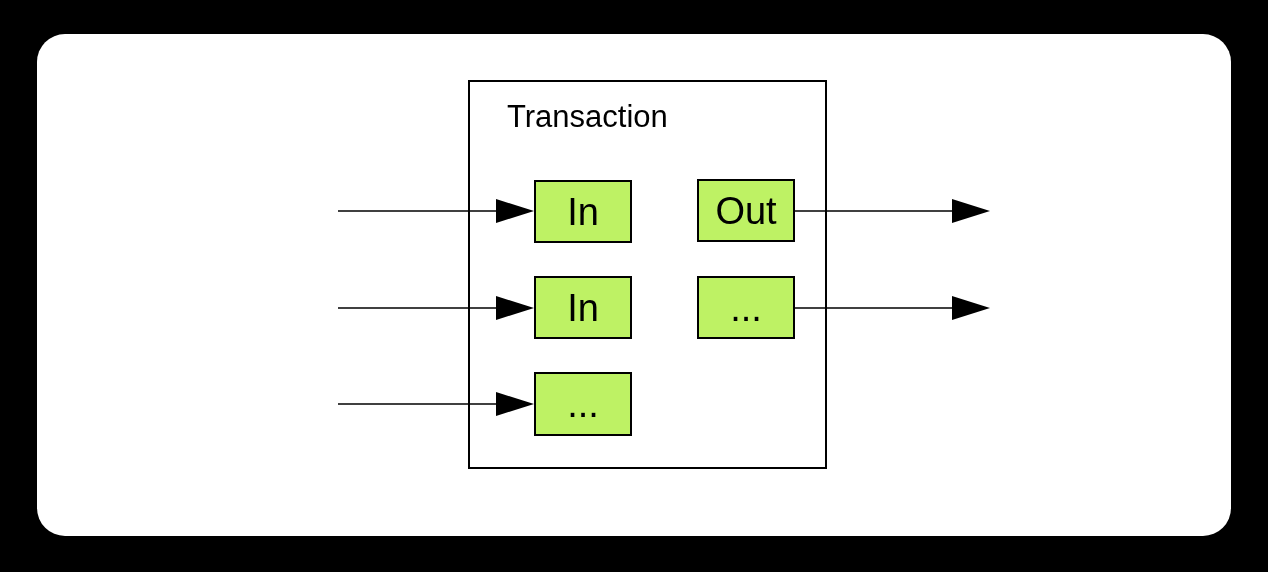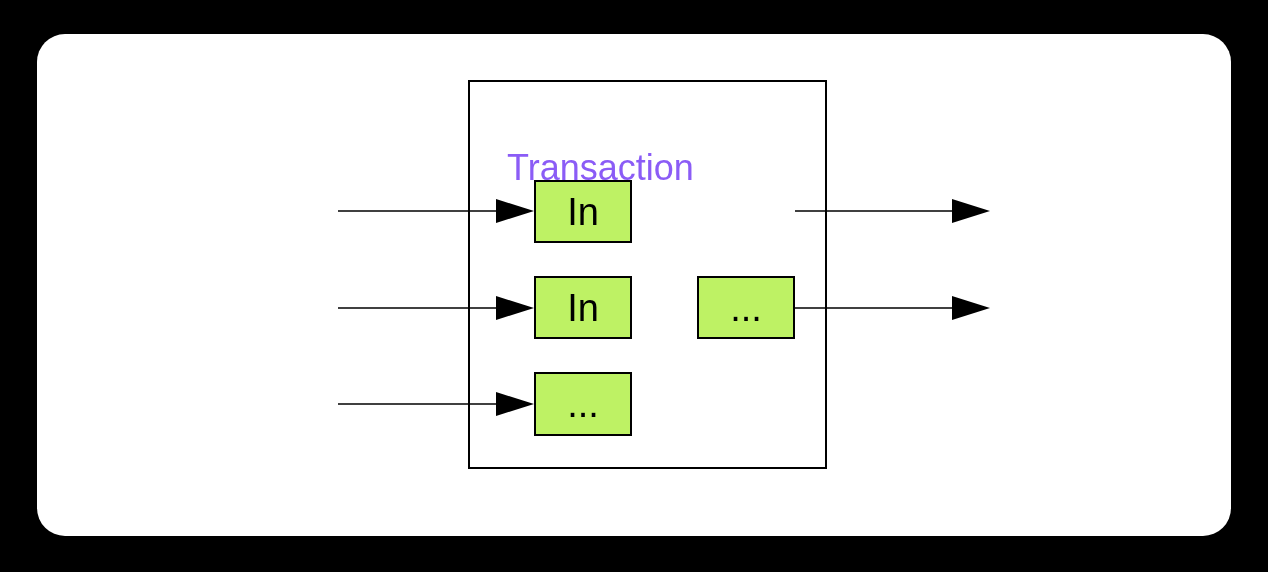--- a/index.html
+++ b/index.html
@@ -26,24 +26,23 @@
   .txn-box {
     position: absolute;
     left: 431px; top: 46px;   
     width: 359px; height: 389px;
     border: 2px solid #000000;
     background: transparent;
   }
   .txn-title {
     position: absolute;
     left: 37px; top: 17px;
-    font-size: 36px;
-    color: #8b5cf6;
+    font-size: 31px;
+    color: #000000;
     white-space: nowrap;
-    margin-top: 48px;
   }
   .node {
     position: absolute;
     width: 98px; height: 63px;
     border: 2px solid #000000;
     background: #bef264;
     display: flex;
     align-items: center;
     justify-content: center;
     font-size: 38px;
@@ -60,20 +59,21 @@
 <body>
 
 <div class="card">
 
   <div class="txn-box">
     <div class="txn-title">Transaction</div>
   </div>
 
   <div class="node node-in-1">In</div>
 
+  <div class="node node-out-1">Out</div>
 
   <div class="node node-in-2">In</div>
 
   <div class="node node-out-2">...</div>
 
   <div class="node node-in-3">...</div>
 
 </div>
 
 <svg class="arrow-layer" width="1268" height="572" viewBox="0 0 1268 572" xmlns="http://www.w3.org/2000/svg">

